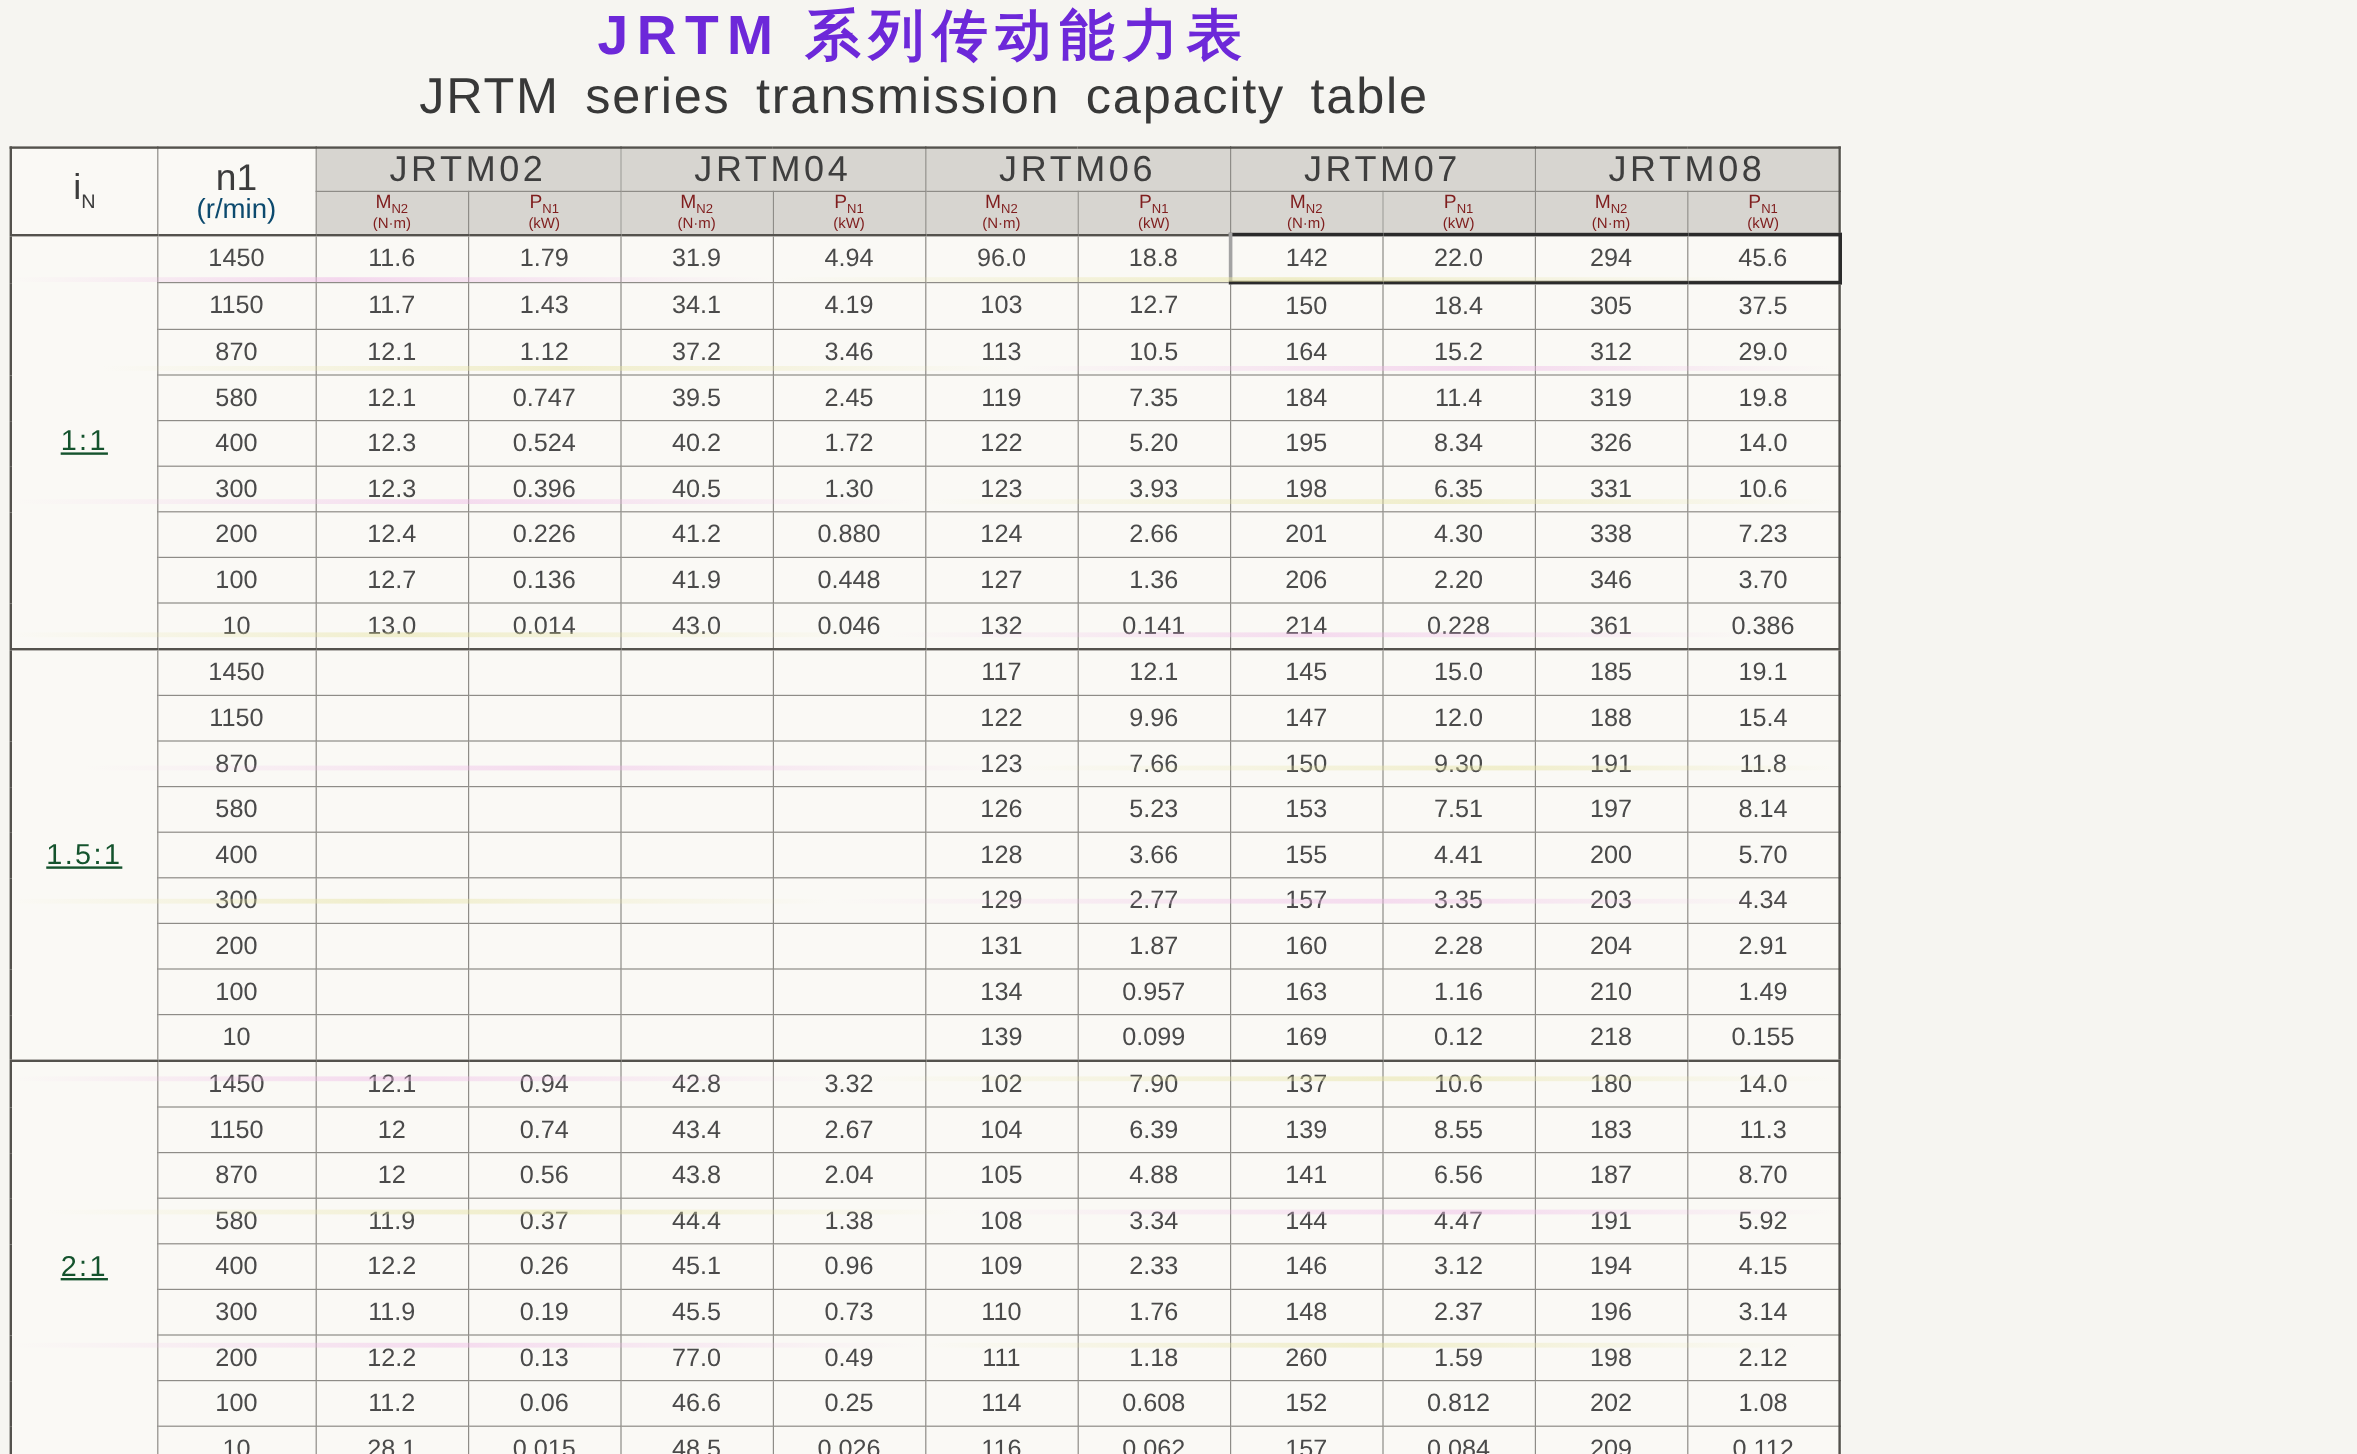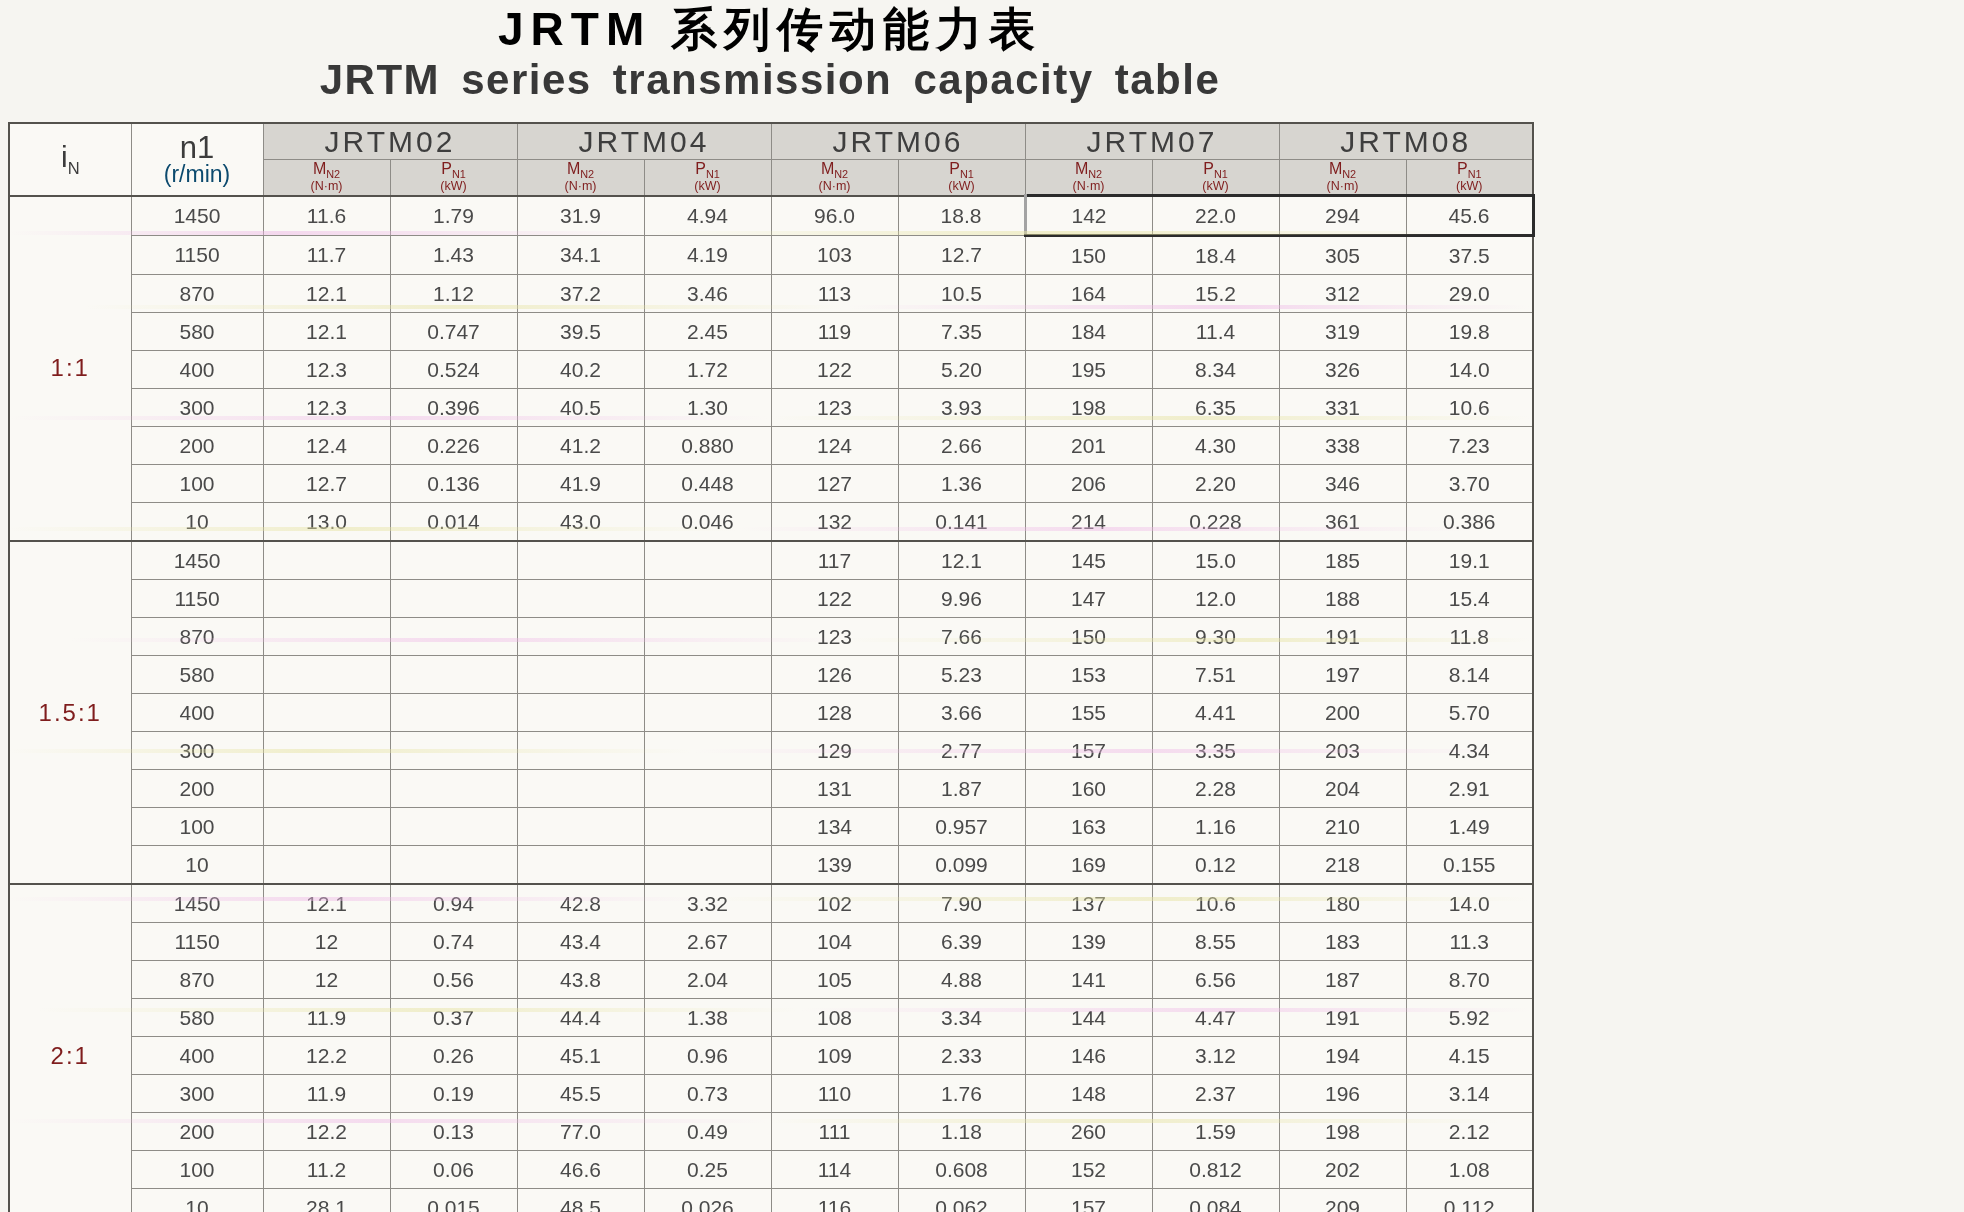--- a/index.html
+++ b/index.html
@@ -3,22 +3,22 @@
 <meta charset="utf-8">
 <style>
   html,body{margin:0;padding:0;}
   body{
     width:1964px;height:1212px;overflow:hidden;position:relative;
     background:#f6f5f1;
     font-family:"Liberation Sans","DejaVu Sans",sans-serif;
     color:#3d3d3d;
   }
   .titles{position:absolute;top:4px;left:0;width:1540px;text-align:center;}
-  .title-zh{font-size:46px;font-weight:700;letter-spacing:7px;color:#000000;line-height:1.1;}
-  .title-en{font-size:42px;font-weight:700;letter-spacing:1.5px;word-spacing:8px;color:#383838;line-height:1.1;margin-top:2px;}
+  .title-zh{font-size:46px;font-weight:700;letter-spacing:7px;color:#6d28d9;line-height:1.1;}
+  .title-en{font-size:42px;font-weight:400;letter-spacing:1.5px;word-spacing:8px;color:#383838;line-height:1.1;margin-top:2px;}
 
   table.cap-table{
     position:absolute;left:8px;top:122px;width:1522px;
     border-collapse:collapse;table-layout:fixed;
     background:#faf9f5;border:2px solid #54524d;
   }
   .cap-table th,.cap-table td{
     border:1px solid #8e8c87;text-align:center;vertical-align:middle;
     padding:0;overflow:hidden;white-space:nowrap;
   }
@@ -31,21 +31,21 @@
   th.in-col sub{font-size:55%;}
   th.n1-col .n1-base{font-size:31px;line-height:1.0;color:#3c3c3c;}
   th.n1-col .n1-unit{font-size:23px;line-height:1.0;color:#0c4a6e;}
   th.group{background:#d7d5d0;font-size:30px;letter-spacing:3px;color:#3e3e3e;}
   th.subcol{background:#d7d5d0;color:#7f1d1d;}
   th.subcol .sym{font-size:16px;line-height:1.05;}
   th.subcol .sym sub{font-size:68%;}
   th.subcol .unit{font-size:12.5px;line-height:1.05;}
 
   tbody td{height:37px;font-size:21px;color:#4a4a4a;}
-  tbody td.ratio{font-size:24px;letter-spacing:2px;color:#7f1d1d;}
+  tbody td.ratio{font-size:24px;letter-spacing:2px;color:#14532d;text-decoration:underline;}
   tbody td.n1{font-size:21px;}
   tbody tr.section-start td{border-top:2px solid #54524d;}
 
   td.hl{border-top:3px solid #2b2b2b !important;border-bottom:3px solid #2b2b2b;}
   td.hl-first{border-left:3px solid #a3a3a3;}
   td.hl-last{border-right:3px solid #2b2b2b;}
 
   .streak{position:absolute;left:8px;width:1522px;height:4px;pointer-events:none;}
 </style>
 </head>

